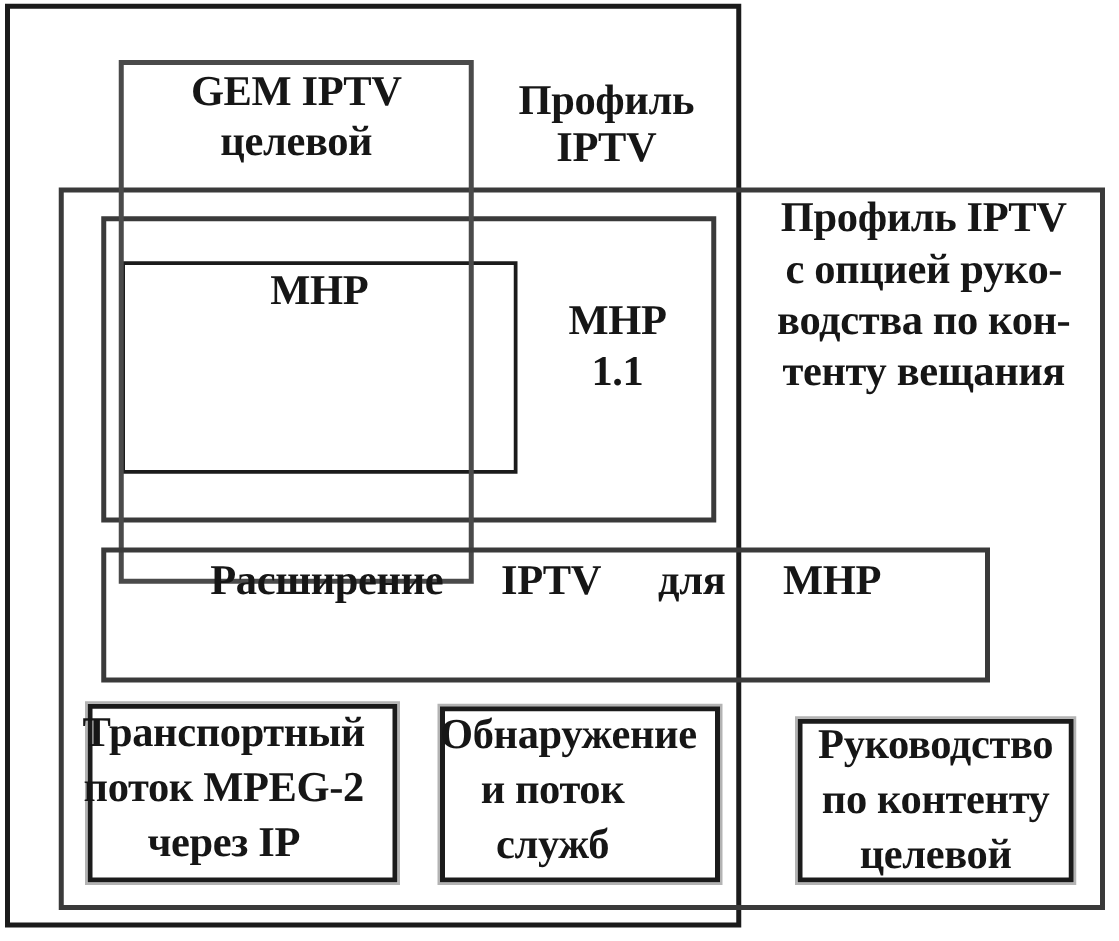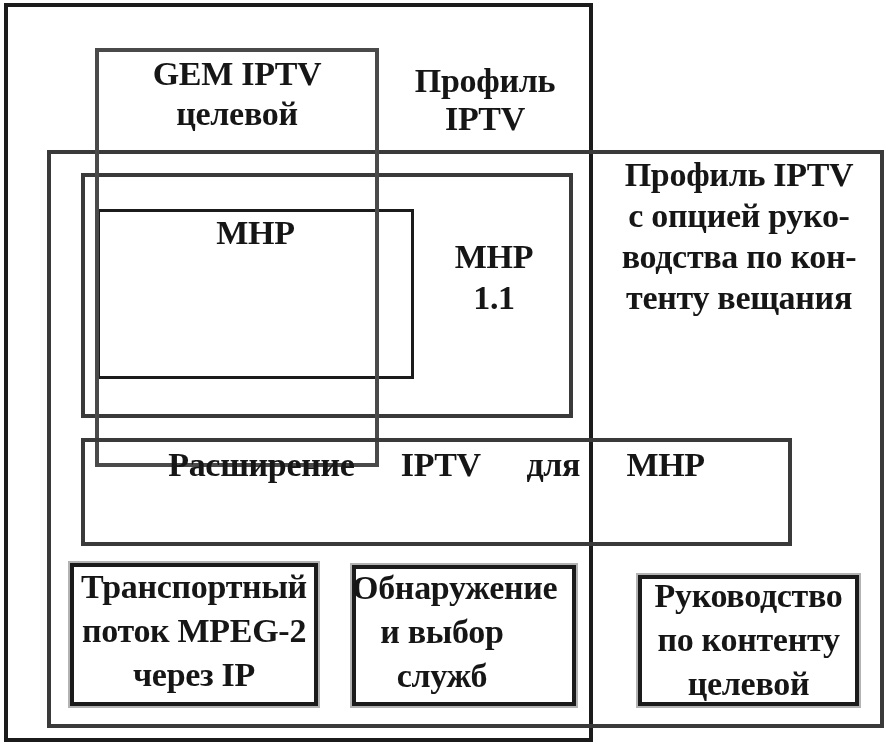--- a/index.html
+++ b/index.html
@@ -44,21 +44,21 @@
   .lbl-profile-top { left: 379px; top: 62px;  width: 212px; line-height: 38px; }
   .lbl-gem         { left: 95px;  top: 54px;  width: 284px; line-height: 40px; }
   .lbl-option      { left: 598px; top: 154px; width: 282px; line-height: 41px; }
   .lbl-mhp10       { left: 97px;  top: 210px; width: 317px; line-height: 46px; }
   .lbl-mhp11       { left: 414px; top: 236px; width: 160px; line-height: 41px; }
   .lbl-extension   {
     left: 81px; top: 438px; width: 711px; height: 108px;
     display: flex; align-items: flex-start; justify-content: center;
     word-spacing: 38px; padding-top: 8px; box-sizing: border-box;
   }
-  .lbl-transport   { left: 70px;  top: 565px; width: 248px; line-height: 44px; text-align: center; }
+  .lbl-transport   { left: 55px;  top: 565px; width: 248px; line-height: 44px; text-align: center; }
   .lbl-discovery   { left: 352px; top: 566px; width: 180px; line-height: 44px; }
   .lbl-guide       { left: 638px; top: 574px; width: 221px; line-height: 44px; font-family: Liberation Serif, serif; }
 </style>
 </head>
 <body>
 
 <div class="canvas">
 
   <div class="box box-outer"></div>
   <div class="box box-option"></div>
@@ -101,21 +101,21 @@
   </div>
 
   <div class="label lbl-transport">
     <span>Транспортный</span>
     <span>поток MPEG-2</span>
     <span>через IP</span>
   </div>
 
   <div class="label lbl-discovery">
     <span>Обнаружение</span>
-    <span>и выбор</span>
+    <span>и поток</span>
     <span>служб</span>
   </div>
 
   <div class="label lbl-guide">
     <span>Руководство</span>
     <span>по контенту</span>
     <span>целевой</span>
   </div>
 
 </div>

